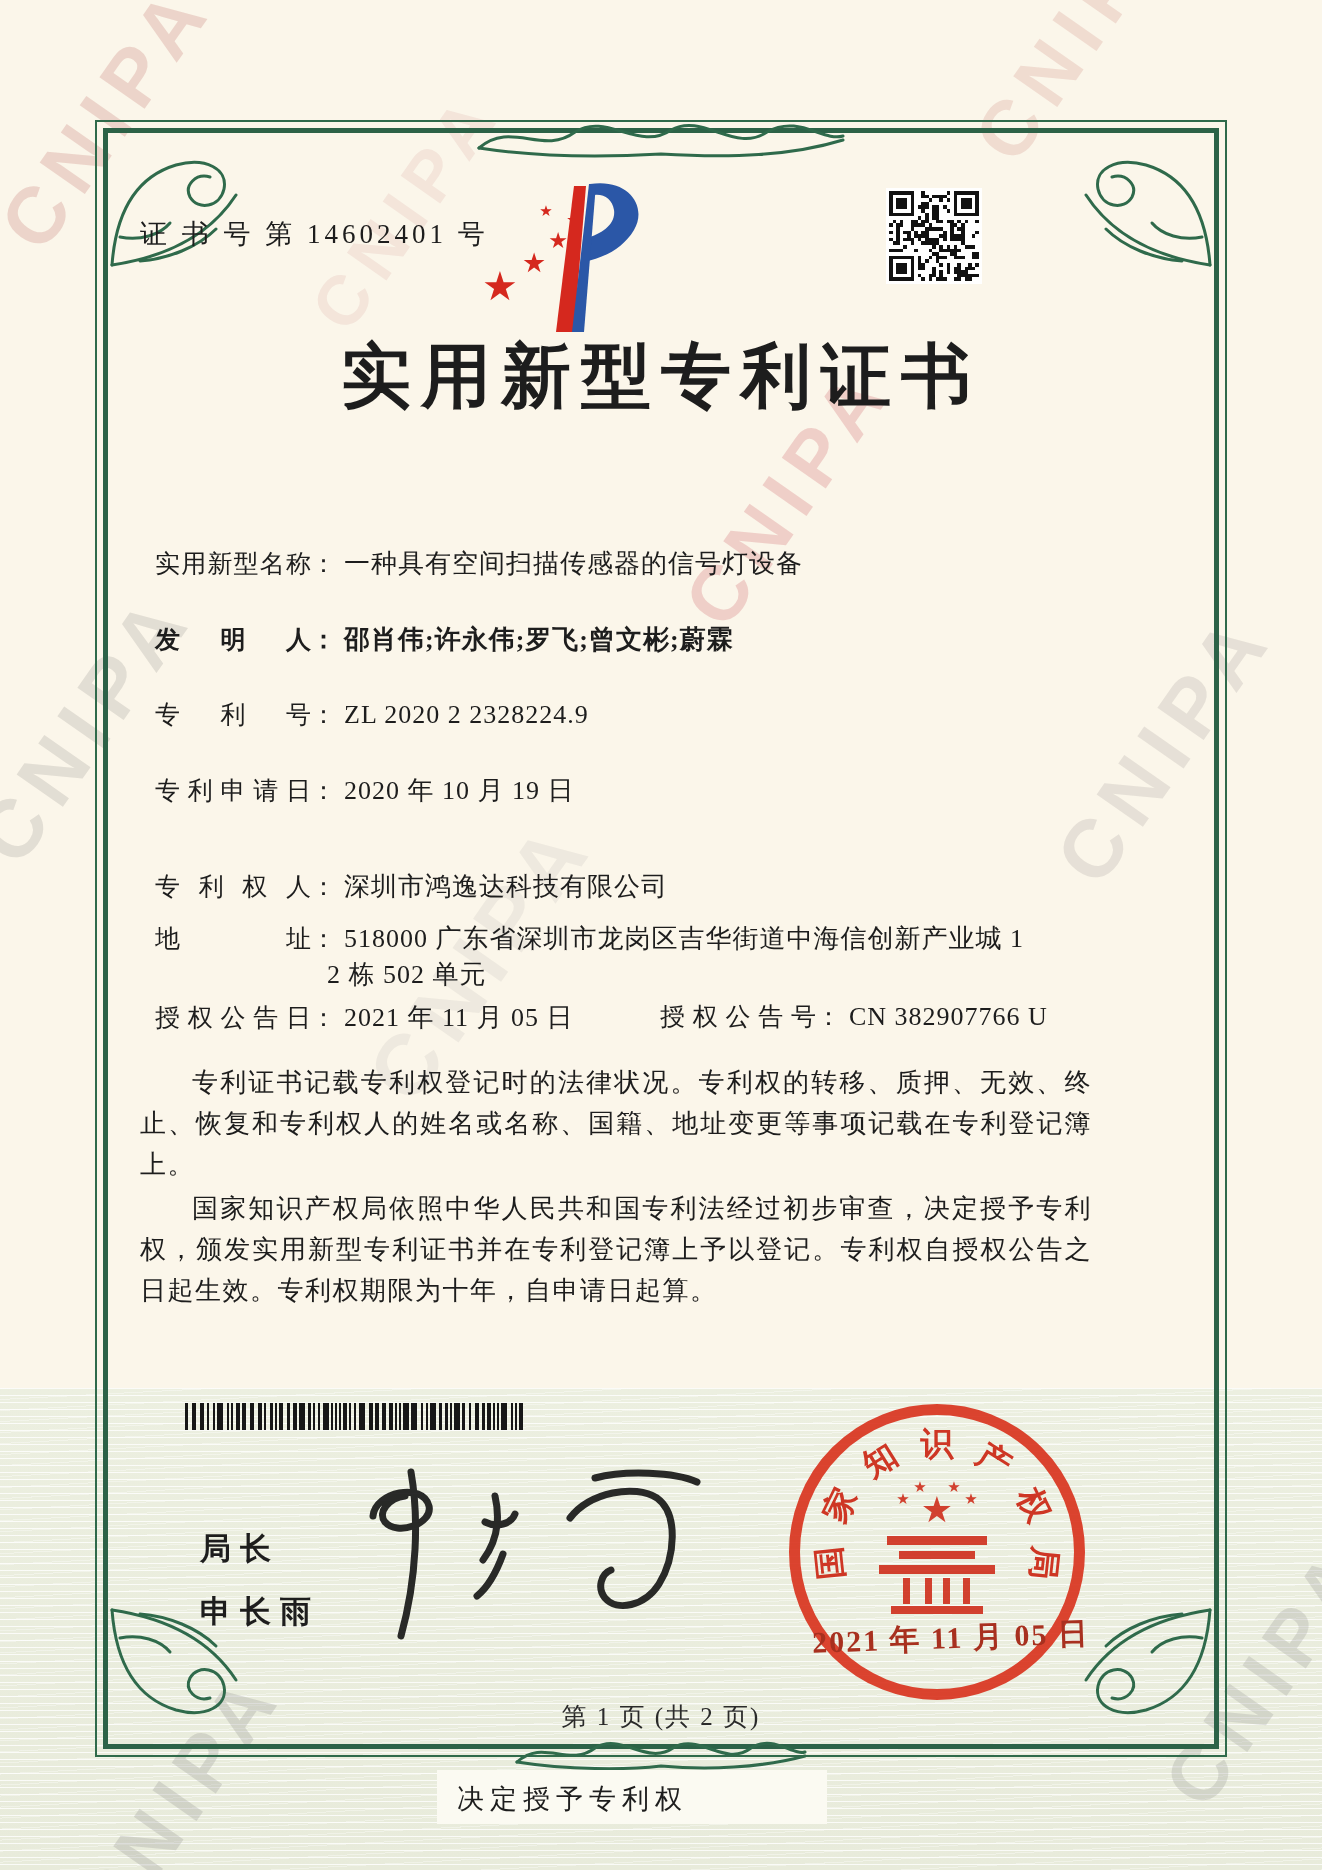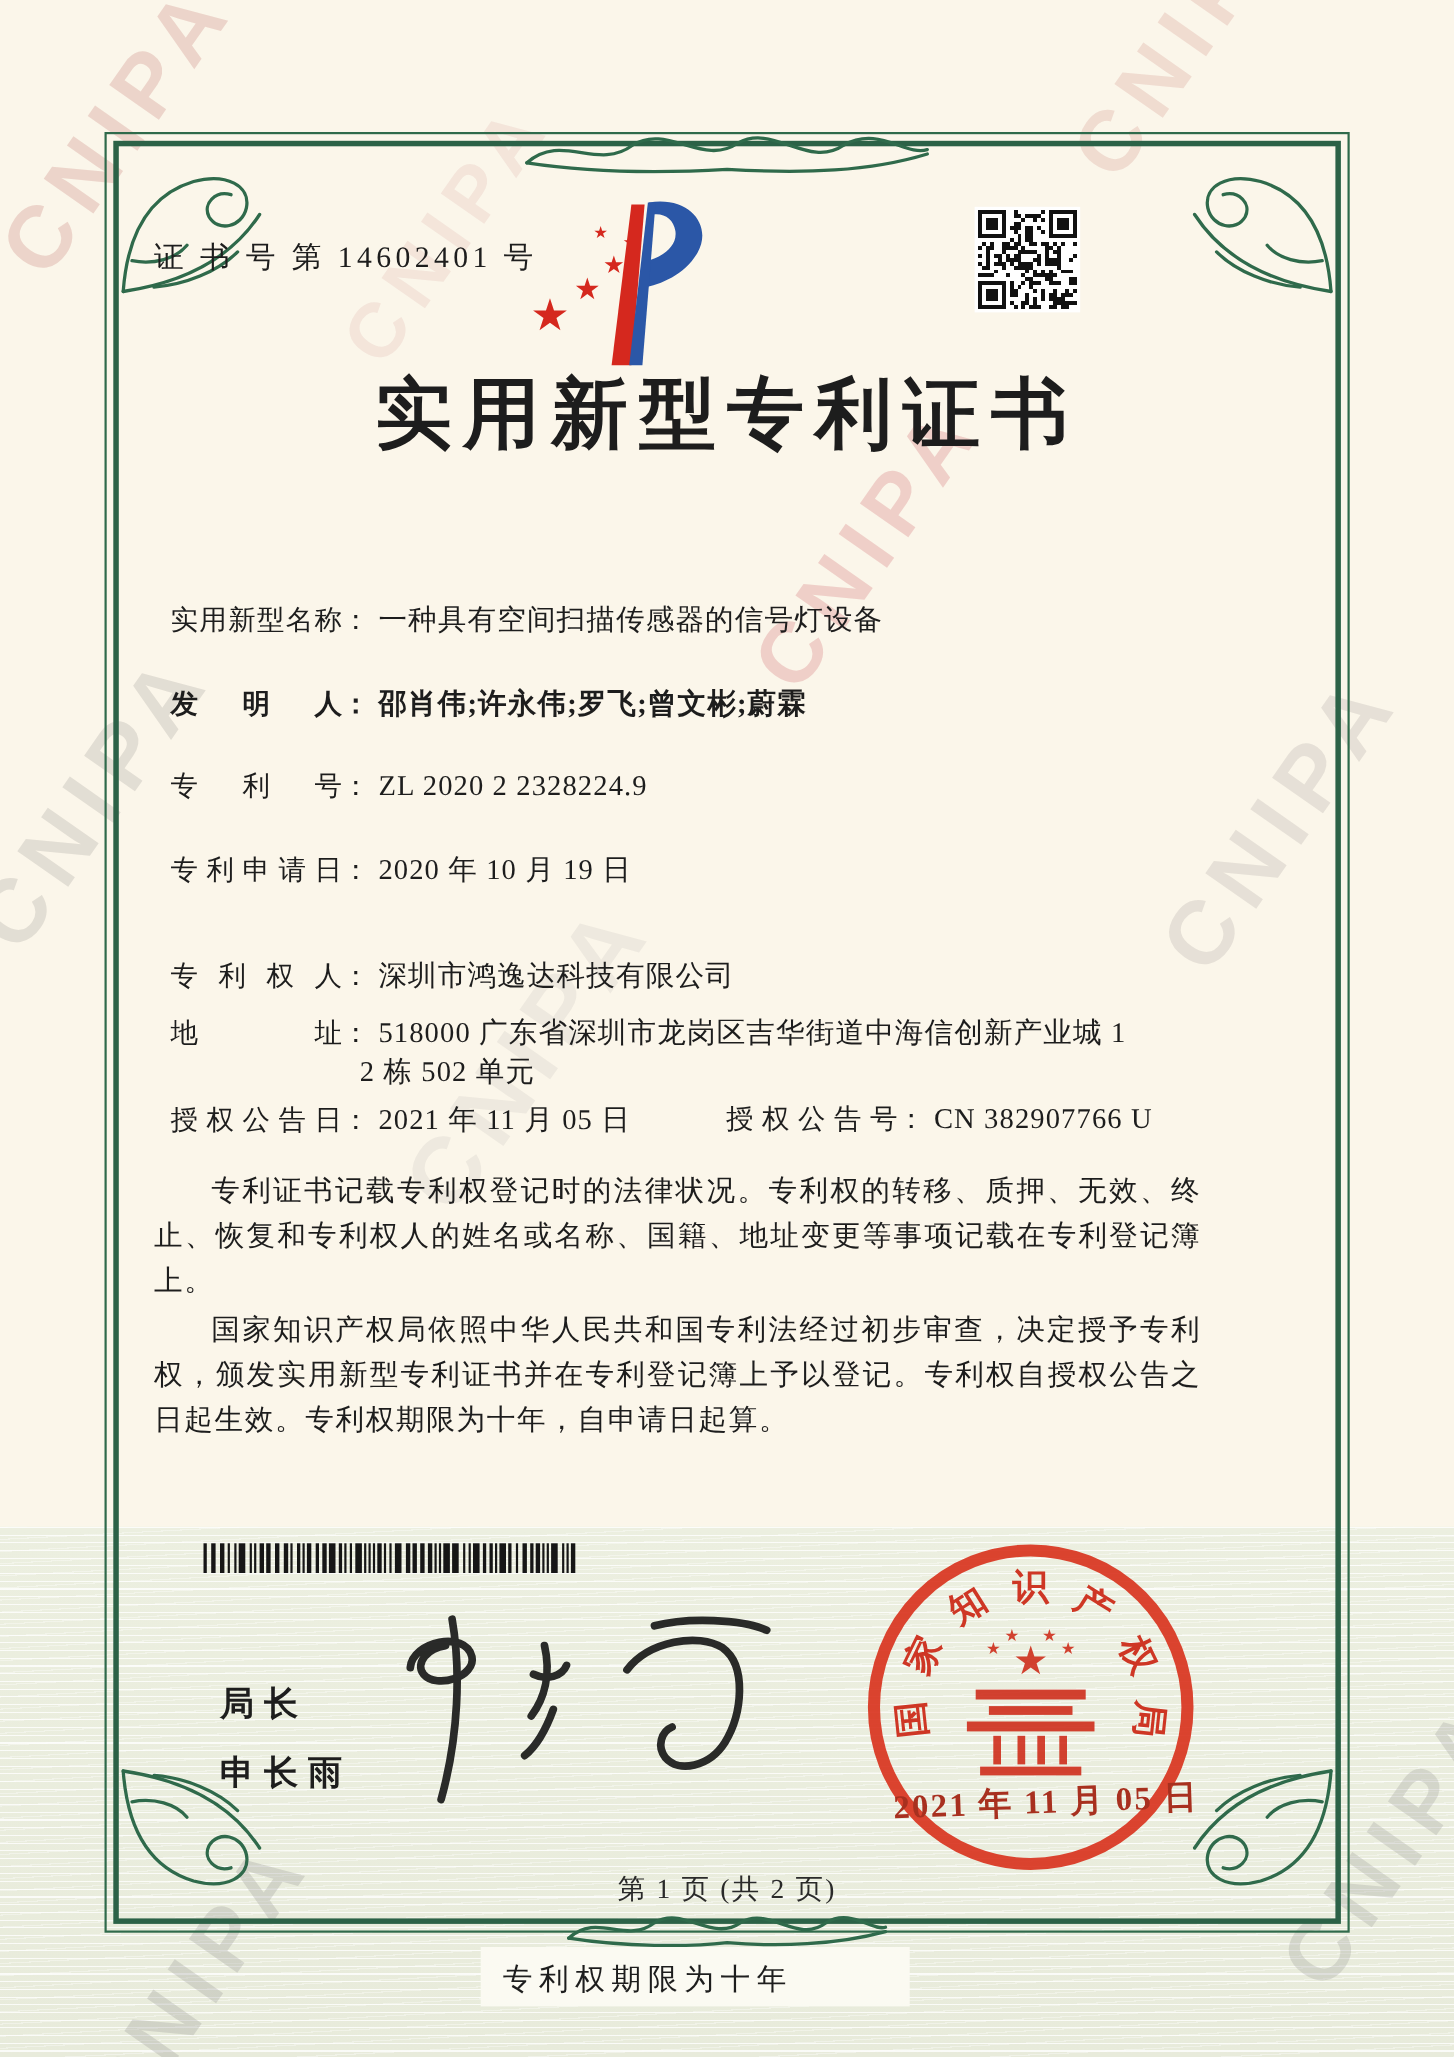--- a/index.html
+++ b/index.html
@@ -507,16 +507,16 @@
         <rect x="86" y="104" width="7" height="26"></rect>
         <rect x="106" y="104" width="7" height="26"></rect>
         <rect x="34" y="132" width="92" height="8"></rect>
       </g>
     </svg>
   </div>
   <div class="seal-date">2021 年 11 月 05 日</div>
 
   <div class="page-no">第 1 页 (共 2 页)</div>
   <div class="cont-box">
-    <div class="cont-text">专利权期限为十年</div>
+    <div class="cont-text">决定授予专利权</div>
   </div>
 
 </div>
 
 </body></html>

